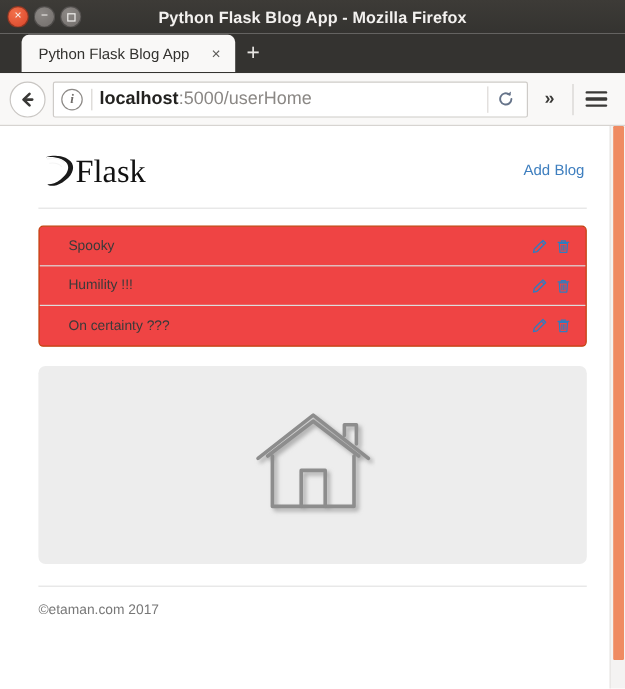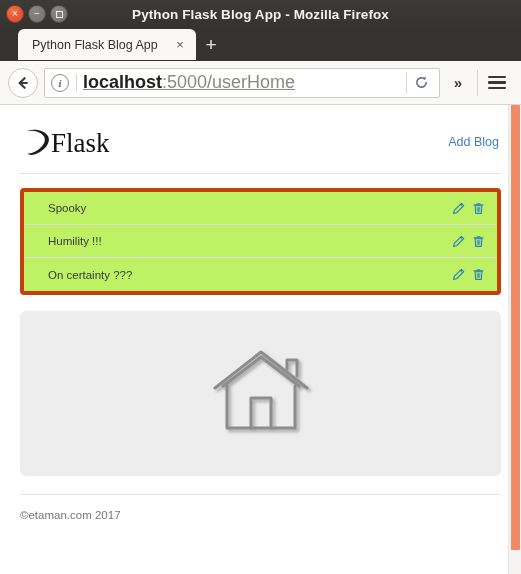--- a/index.html
+++ b/index.html
@@ -82,43 +82,43 @@
   }
   .infoicon {
     width: 18px; height: 18px; border-radius: 50%;
     border: 1.4px solid #8e8b88; color: #6f6c69;
     font-size: 11px; font-family: "Liberation Serif", serif;
     display: flex; align-items: center; justify-content: center;
     flex: none; font-style: italic; font-weight: bold;
   }
   .url-sep { width:1px; height:18px; background:#d8d5d2; margin: 0 6px 0 7px; flex:none; }
   .urltext {
-    flex: 1; font-size: 18px; color: #8b8885; white-space: nowrap;
-    overflow: hidden; min-width: 0; text-decoration: underline;
+    flex: 1; font-size: 15px; color: #8b8885; white-space: nowrap;
+    overflow: hidden; min-width: 0;
   }
   .urltext b { color: #232220; font-weight: 600; }
   .reload-sep { width:1px; height:22px; background:#ddd9d6; flex:none; }
   .reloadbtn {
     width: 28px; height: 28px; flex:none;
     display:flex; align-items:center; justify-content:center;
     color:#66748a;
   }
   .chev { width: 34px; display:flex; align-items:center; justify-content:center;
           font-size: 15px; color: #3a3937; font-weight: bold; letter-spacing:-2px;}
   .vsep { width:1px; height: 26px; background: #d5d2cf; margin: 0 3px; }
   .hamb { width: 32px; display:flex; flex-direction:column; align-items:center;
           justify-content:center; gap:3px; }
   .hamb i { display:block; width: 18px; height: 2.6px; background: #3a3937; border-radius:1px; }
 
   
   .viewport {
     position: relative;
     height: 469px; background: #ffffff; overflow: hidden;
   }
-  .page { padding: 0 20px; }
+  .page { padding: 0 32px; }
 
   
   .app-header {
     height: 68px; display: flex; align-items: center;
     justify-content: space-between; padding-top: 6px;
   }
   .brand { display: flex; align-items: center; }
   .brand svg { display: block; }
   .nav-right { display: flex; align-items: center; gap: 16px; justify-content: space-between; }
   .addblog {
@@ -129,22 +129,22 @@
     background: #3a7fb8; color: #ffffff;
     font-size: 12.5px; border: 1px solid #3273a8;
     border-radius: 4px; padding: 8px 16px;
     line-height: 1;
   }
   .divider { border: none; border-top: 1px solid #e3e3e3; margin: 0; }
 
   
   .bloglist {
     margin-top: 14px;
-    border: 4px solid #c2410c; border-radius: 4px;
-    background: #bef264; overflow: hidden;
+    border: 1px solid #c2410c; border-radius: 4px;
+    background: #ef4444; overflow: hidden;
   }
   .blogrow {
     height: 33px; display: flex; align-items: center;
     padding: 0 12px 0 24px;
     border-bottom: 1px solid #dddddd;
   }
   .blogrow:last-child { border-bottom: none; }
   .blogtitle { flex: 1; font-size: 11.5px; color: #3a3a3a; }
   .rowicons { display: flex; align-items: center; gap: 7px; }
   .icon-btn { display:flex; align-items:center; justify-content:center; color:#2f7dc0; }

